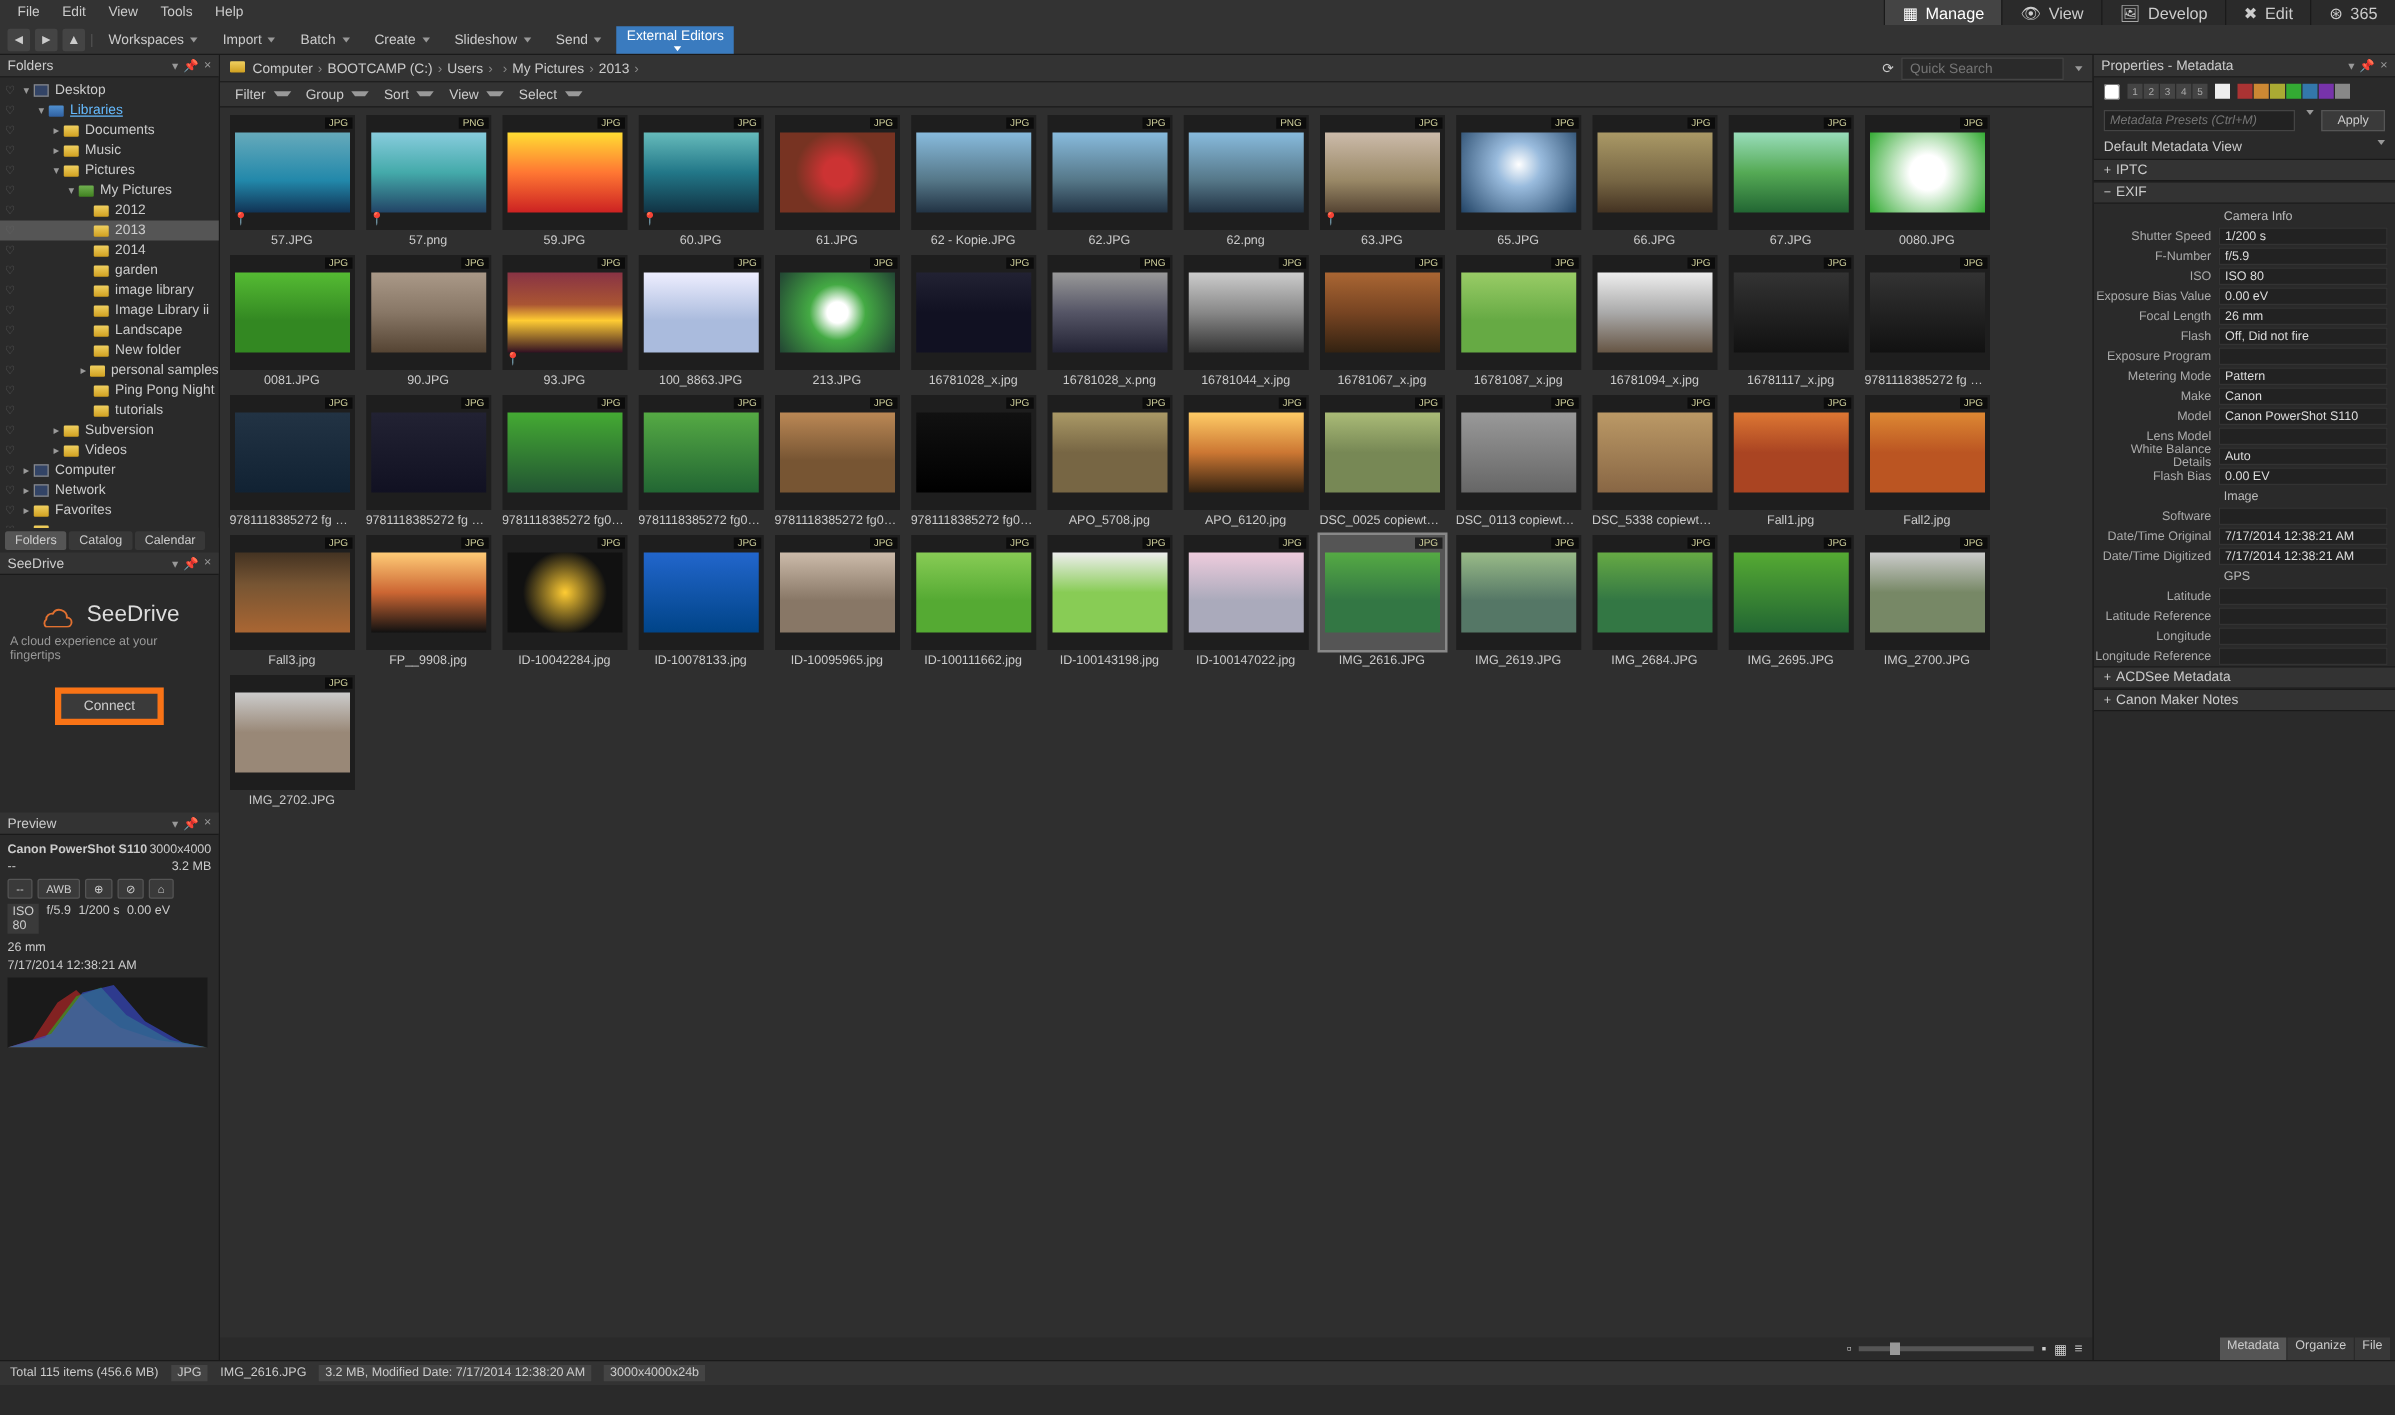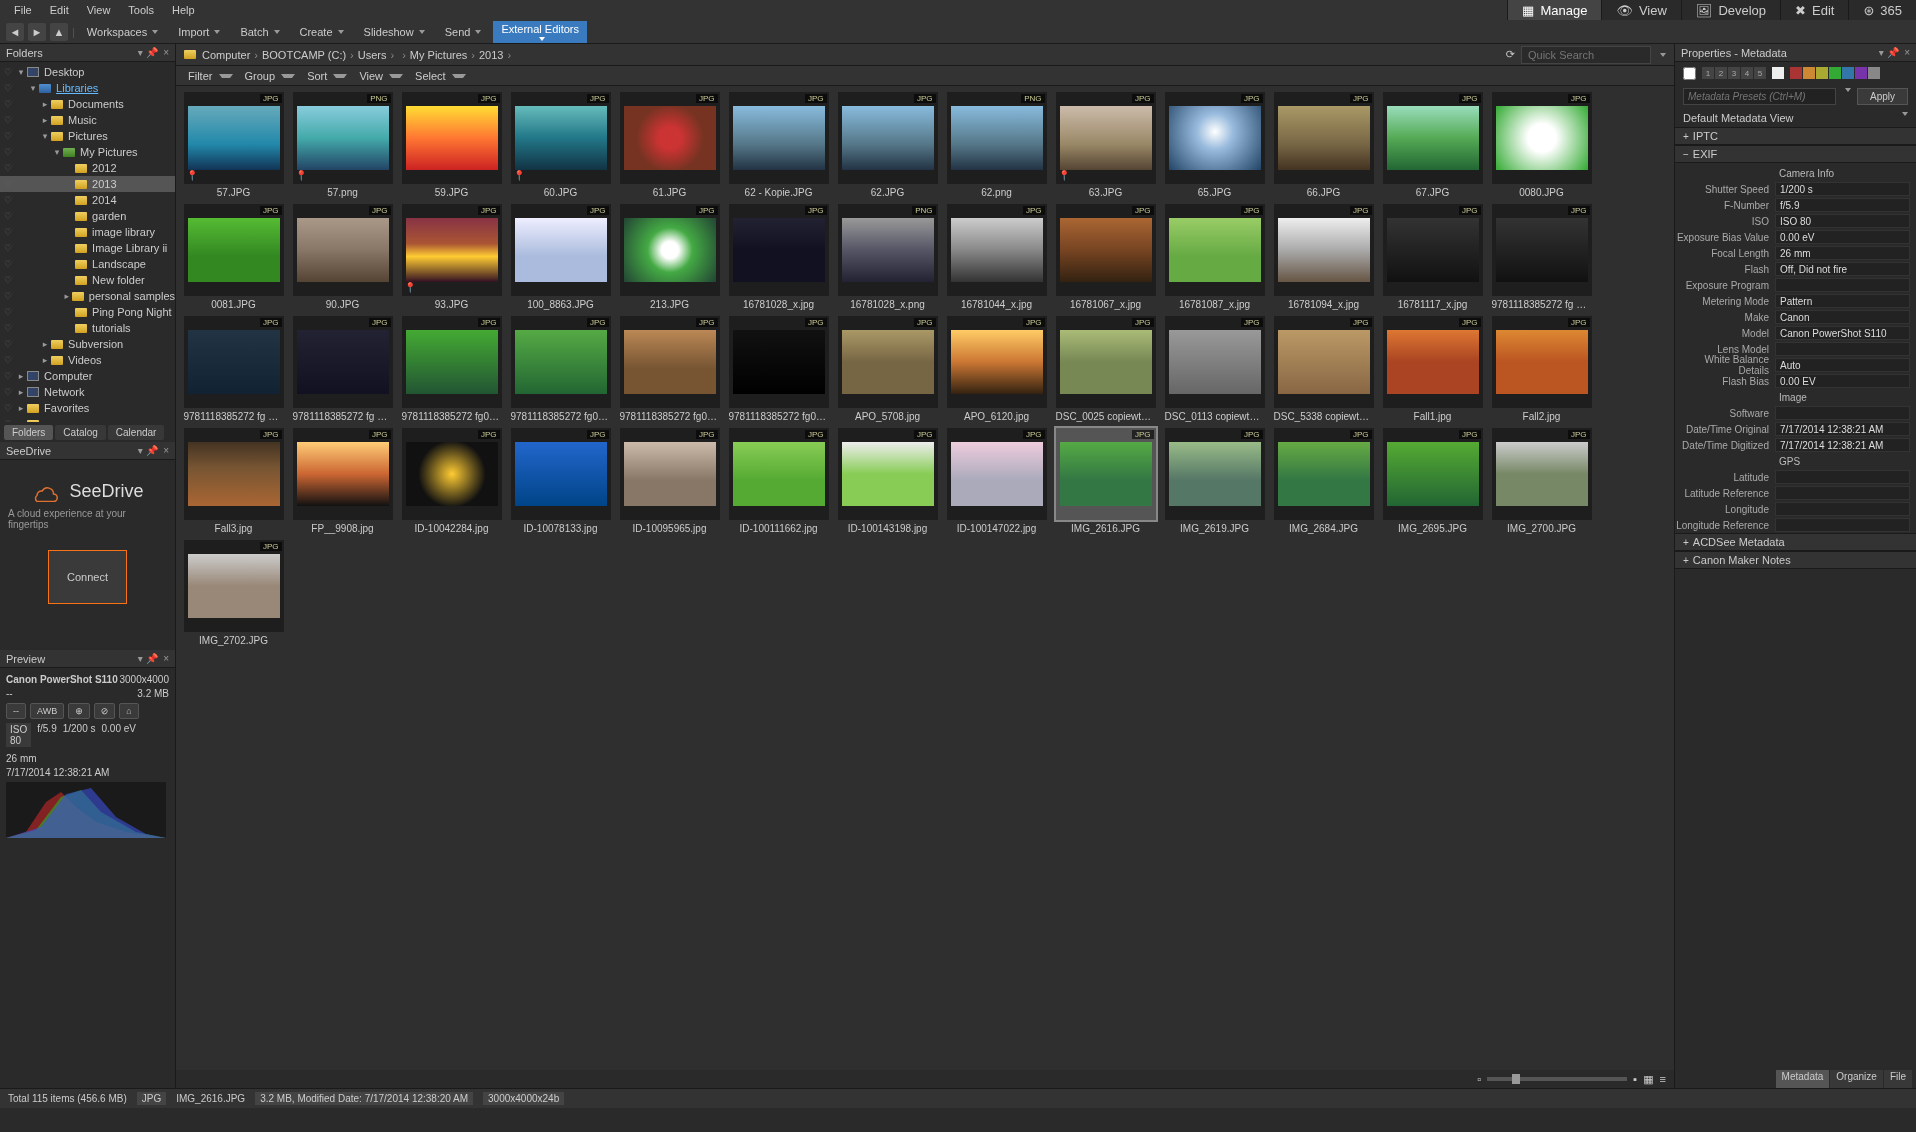--- a/index.html
+++ b/index.html
@@ -30,21 +30,21 @@
 .fld-g { background: linear-gradient(#70b050,#408020); width: 12px; height: 9px; border-radius: 1px; }
 .ico-mon { width:12px; height:10px; border:1px solid #888; background:#346; }
 .tabs { height: 20px; background: #2a2a2a; display: flex; align-items: center; padding: 0 4px; gap: 2px; }
 .tab { padding: 2px 8px; background: #383838; border-radius: 2px; cursor: pointer; font-size: 10px; }
 .tab.active { background: #555; }
 .seedrive { flex: 0 0 190px; display: flex; flex-direction: column; align-items: center; padding: 8px; }
 .sd-logo { display:flex; align-items:center; gap:8px; margin-top:12px;}
 .sd-logo svg { width:30px; height:22px; }
 .sd-title { font-size: 18px; color: #ddd; }
 .sd-sub { font-size: 10px; color: #999; margin-top: 6px; }
-.sd-btn { margin-top: 20px; padding: 20px 18px; background: #3a3a3a; border: 1px solid #f97316; cursor: pointer; }
+.sd-btn { margin-top: 20px; padding: 4px 18px; background: #3a3a3a; border: 5px solid #f97316; cursor: pointer; }
 .preview { flex: 1; display: flex; flex-direction: column; }
 .pv-body { padding: 6px; font-size: 10px; color: #ccc; }
 .pv-row { display: flex; justify-content: space-between; margin-bottom: 3px; }
 .pv-btns { display: flex; gap: 4px; margin: 4px 0; }
 .pv-b { padding: 2px 6px; background: #3a3a3a; border: 1px solid #555; border-radius: 2px; font-size: 9px; }
 .pv-exif { display: flex; gap: 6px; font-size: 10px; margin: 3px 0; flex-wrap: wrap;}
 .histo { width: 160px; height: 56px; background: #1a1a1a; margin-top: 4px; position: relative; }
 .histo svg { width: 100%; height: 100%; }
 .center { flex: 1; display: flex; flex-direction: column; background: #2f2f2f; }
 .crumb { height: 22px; background: #333; display: flex; align-items: center; padding: 0 8px; gap: 6px; border-bottom: 1px solid #1a1a1a; }

